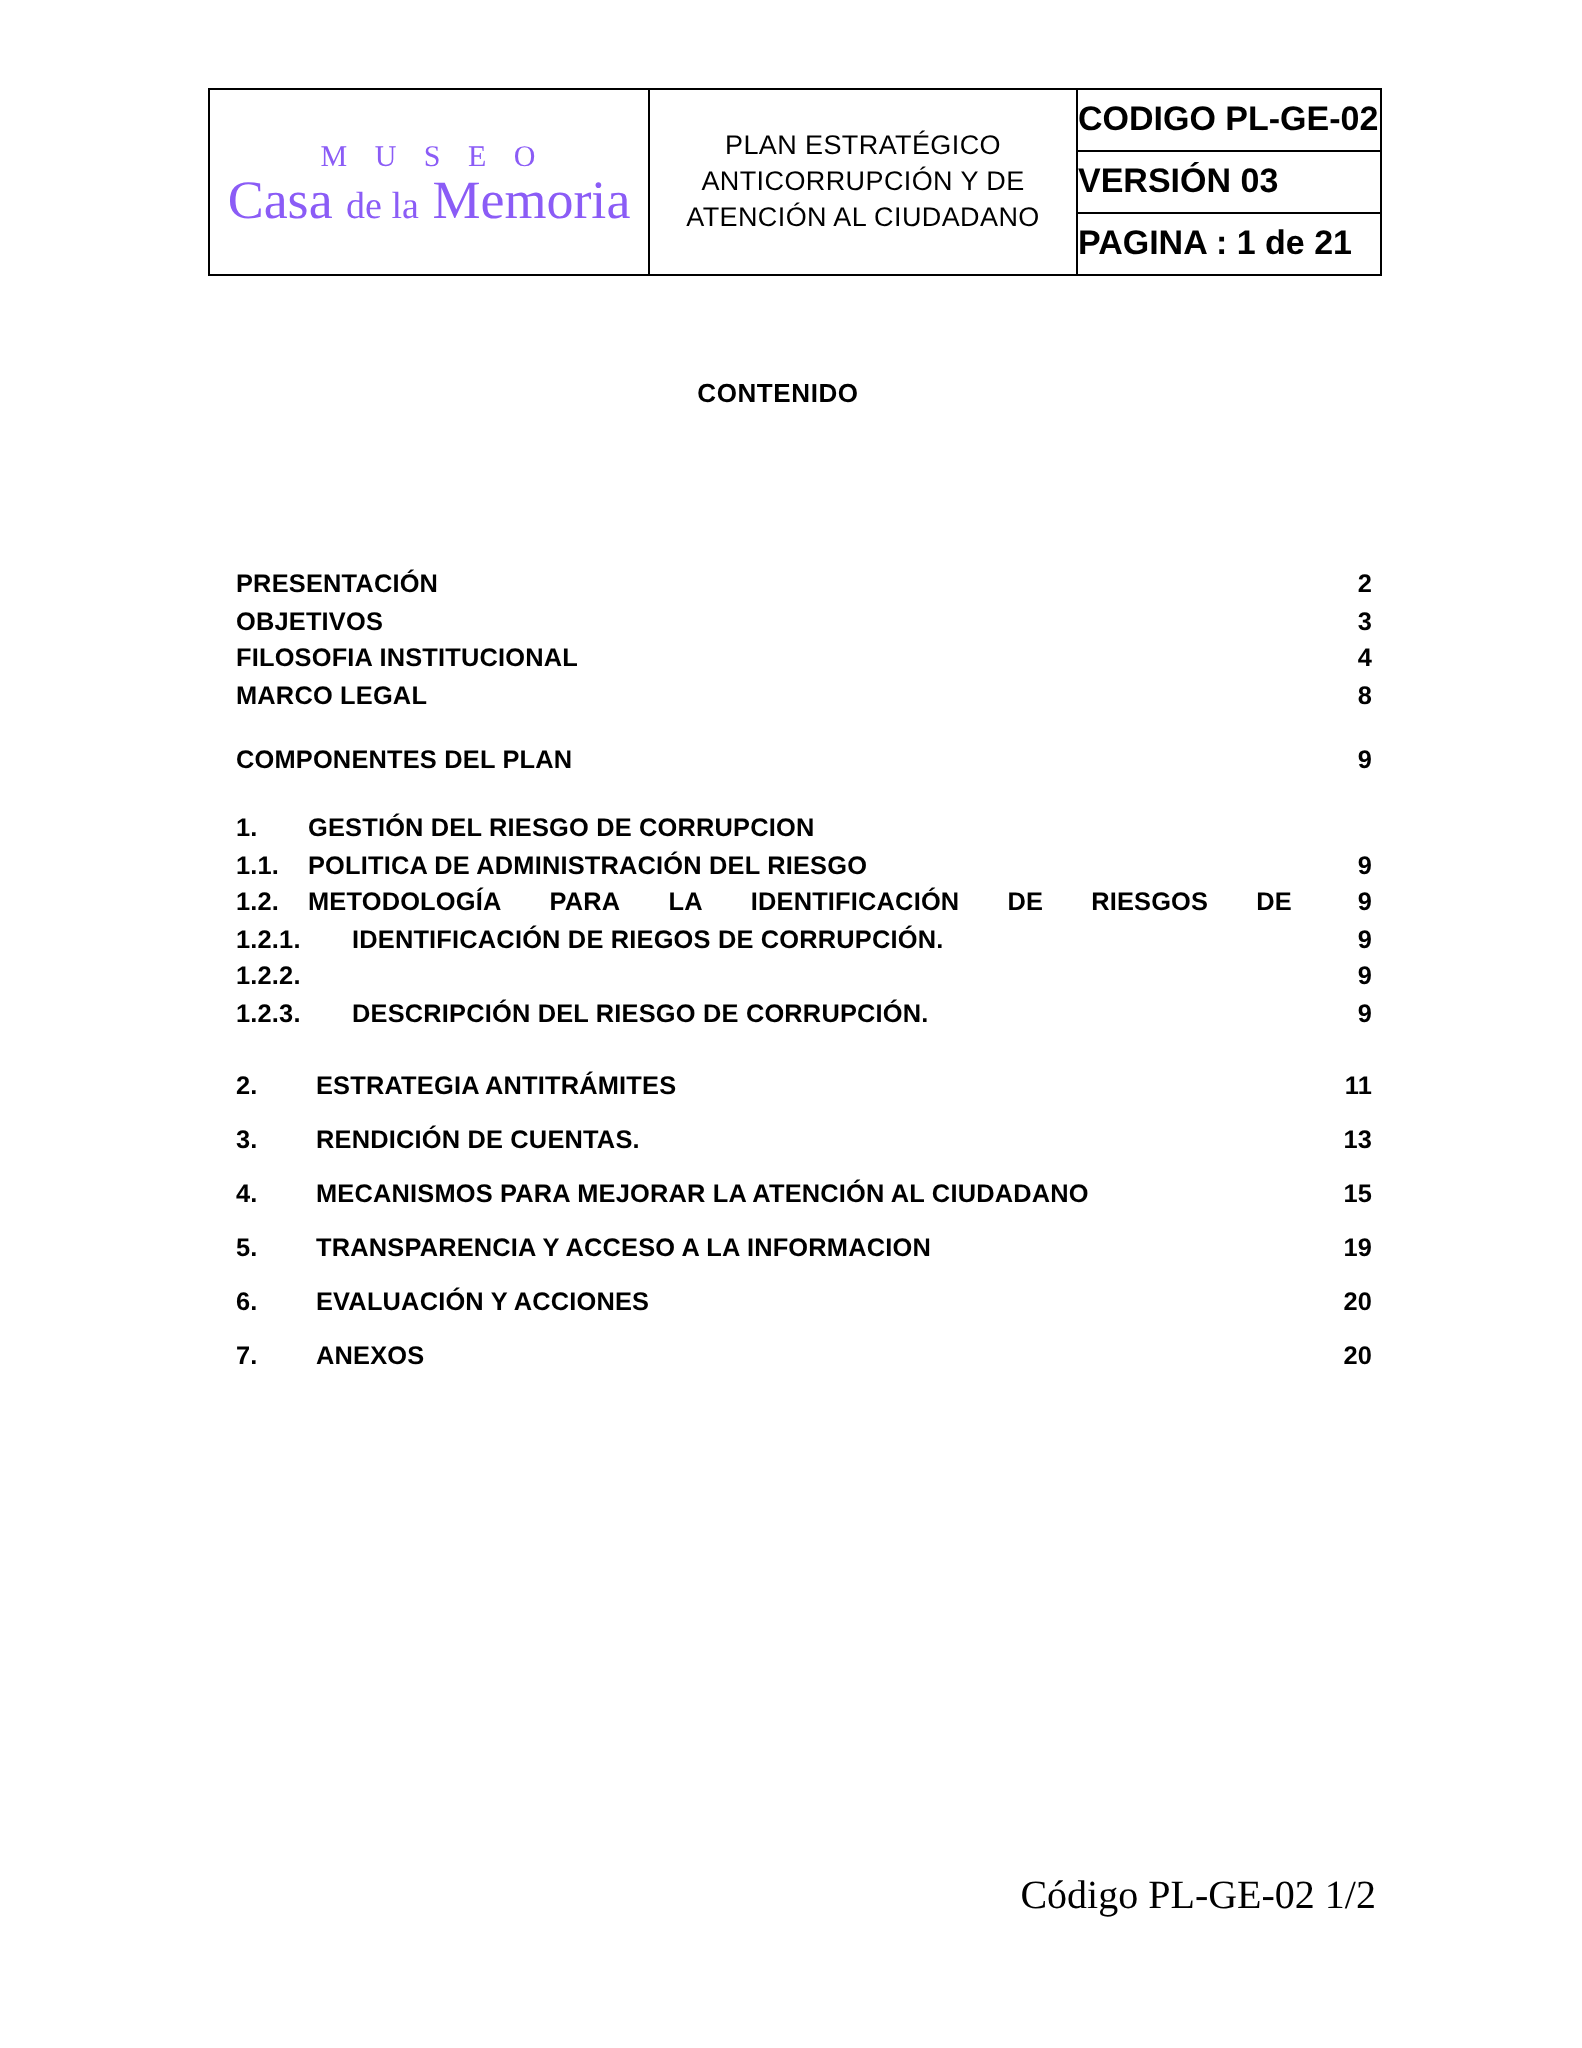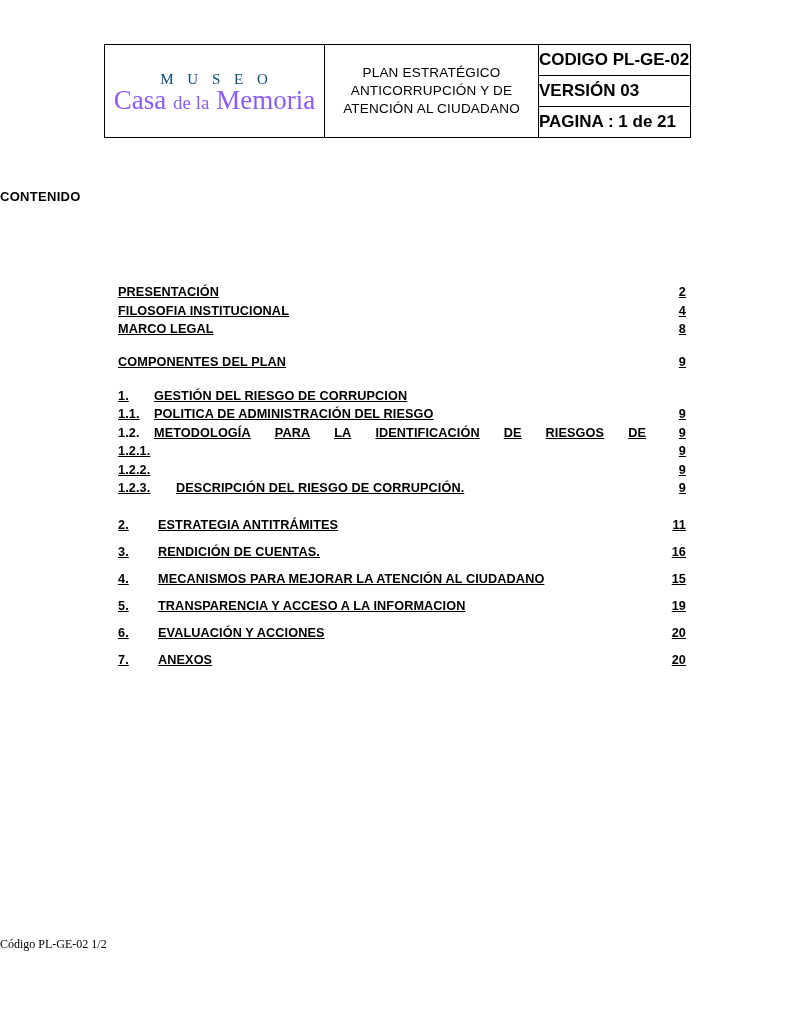--- a/index.html
+++ b/index.html
@@ -62,21 +62,21 @@
   .logo-wrap {
     display: inline-block;
     text-align: center;
     line-height: 1;
     padding-top: 2px;
   }
   .logo-museo {
     font-family: "Liberation Serif", serif;
     font-size: 15px;
     letter-spacing: 5px;
-    color: #0c4a6e;
+    color: #8b5cf6;
     font-weight: normal;
     padding-left: 4px;
     text-align: right;
   }
   .logo-rule {
     height: 1px;
     background: #1f8f8f;
     margin: 2px 0 3px 0;
     width: 100%;
   }
@@ -89,40 +89,39 @@
   .logo-casa .sm {
     font-size: 19px;
   }
 
   
   .contenido-title {
     position: absolute;
     left: 0;
     top: 189px;
     width: 778px;
-    text-align: left;
+    text-align: center;
     font-size: 13px;
     font-weight: bold;
     letter-spacing: 0.3px;
   }
 
   
   .toc {
     position: absolute;
     left: 118px;
     top: 283px;
     width: 572px;
   }
   .toc-row {
     display: flex;
     align-items: center;
     font-size: 12.7px;
     font-weight: bold;
     letter-spacing: 0.1px;
-    text-decoration: underline;
   }
   .toc-left {
     flex: 1 1 auto;
     display: flex;
     align-items: flex-start;
   }
   .toc-num {
     flex: 0 0 auto;
     display: inline-block;
   }
@@ -158,23 +157,24 @@
   .justify-line2 {
     padding-left: 36px;
   }
 
   
   .footer {
     position: absolute;
     left: 0;
     top: 937px;
     width: 791px;
+    text-align: right;
     padding-right: 103px;
     box-sizing: border-box;
-    font-size: 12px;
+    font-size: 20px;
     font-family: "Liberation Serif", serif;
   }
 </style>
 </head>
 <body>
 
 <div class="page">
 
   <table class="header-table">
     <tbody>
@@ -204,20 +204,26 @@
 
     <div class="grp-main">
       <div class="toc-row">
         <div class="toc-left">
             <span class="toc-label">PRESENTACIÓN</span>
           </div>
         <div class="toc-page">2</div>
       </div>
       <div class="toc-row">
         <div class="toc-left">
+            <span class="toc-label">OBJETIVOS</span>
+          </div>
+        <div class="toc-page">3</div>
+      </div>
+      <div class="toc-row">
+        <div class="toc-left">
             <span class="toc-label">FILOSOFIA INSTITUCIONAL</span>
           </div>
         <div class="toc-page">4</div>
       </div>
       <div class="toc-row">
         <div class="toc-left">
             <span class="toc-label">MARCO LEGAL</span>
           </div>
         <div class="toc-page">8</div>
       </div>
@@ -264,20 +270,21 @@
               <span>DE</span>
           </span>
         </div>
       </div>
       <div class="toc-page">9</div>
     </div>
 
     <div class="toc-row sub-row sub-row-deep">
       <div class="toc-left">
         <span class="toc-num">1.2.1.</span>
+        <span class="toc-label">IDENTIFICACIÓN DE RIEGOS DE CORRUPCIÓN.</span>
       </div>
       <div class="toc-page">9</div>
     </div>
     <div class="toc-row sub-row sub-row-deep">
       <div class="toc-left">
         <span class="toc-num">1.2.2.</span>
       </div>
       <div class="toc-page">9</div>
     </div>
     <div class="toc-row sub-row sub-row-deep">
@@ -298,21 +305,21 @@
       <div class="toc-page">11</div>
     </div>
 
     <div class="spacer-13"></div>
 
     <div class="toc-row sec-row">
       <div class="toc-left">
         <span class="toc-num">3.</span>
         <span class="toc-label">RENDICIÓN DE CUENTAS.</span>
       </div>
-      <div class="toc-page">16</div>
+      <div class="toc-page">13</div>
     </div>
 
     <div class="spacer-13"></div>
 
     <div class="toc-row sec-row">
       <div class="toc-left">
         <span class="toc-num">4.</span>
         <span class="toc-label">MECANISMOS PARA MEJORAR LA ATENCIÓN AL CIUDADANO</span>
       </div>
       <div class="toc-page">15</div>

